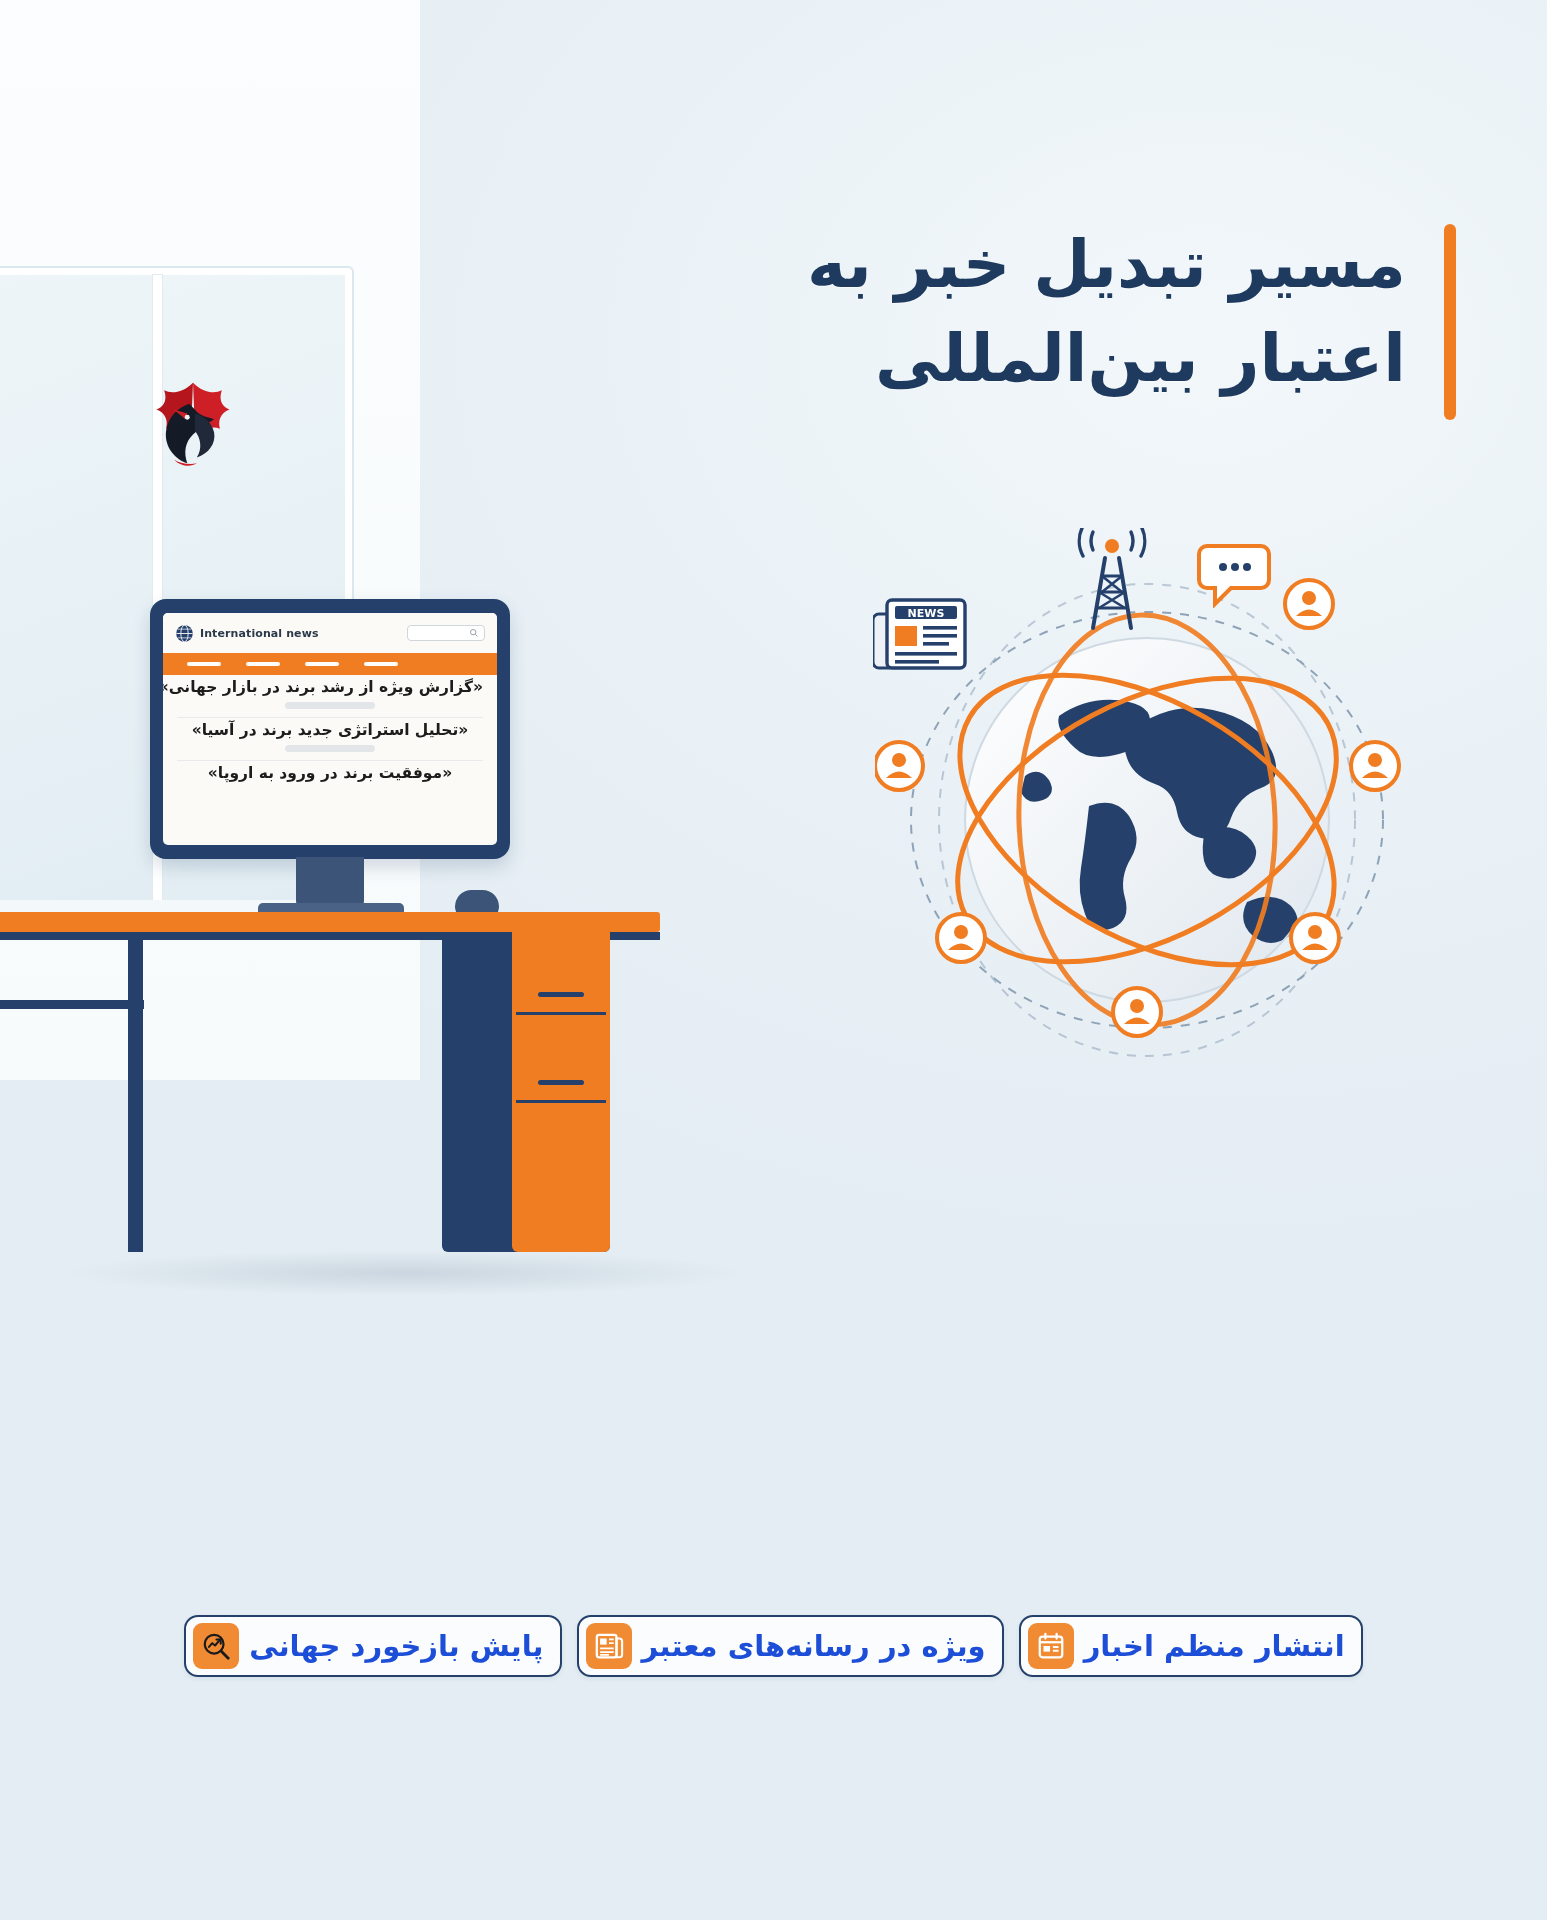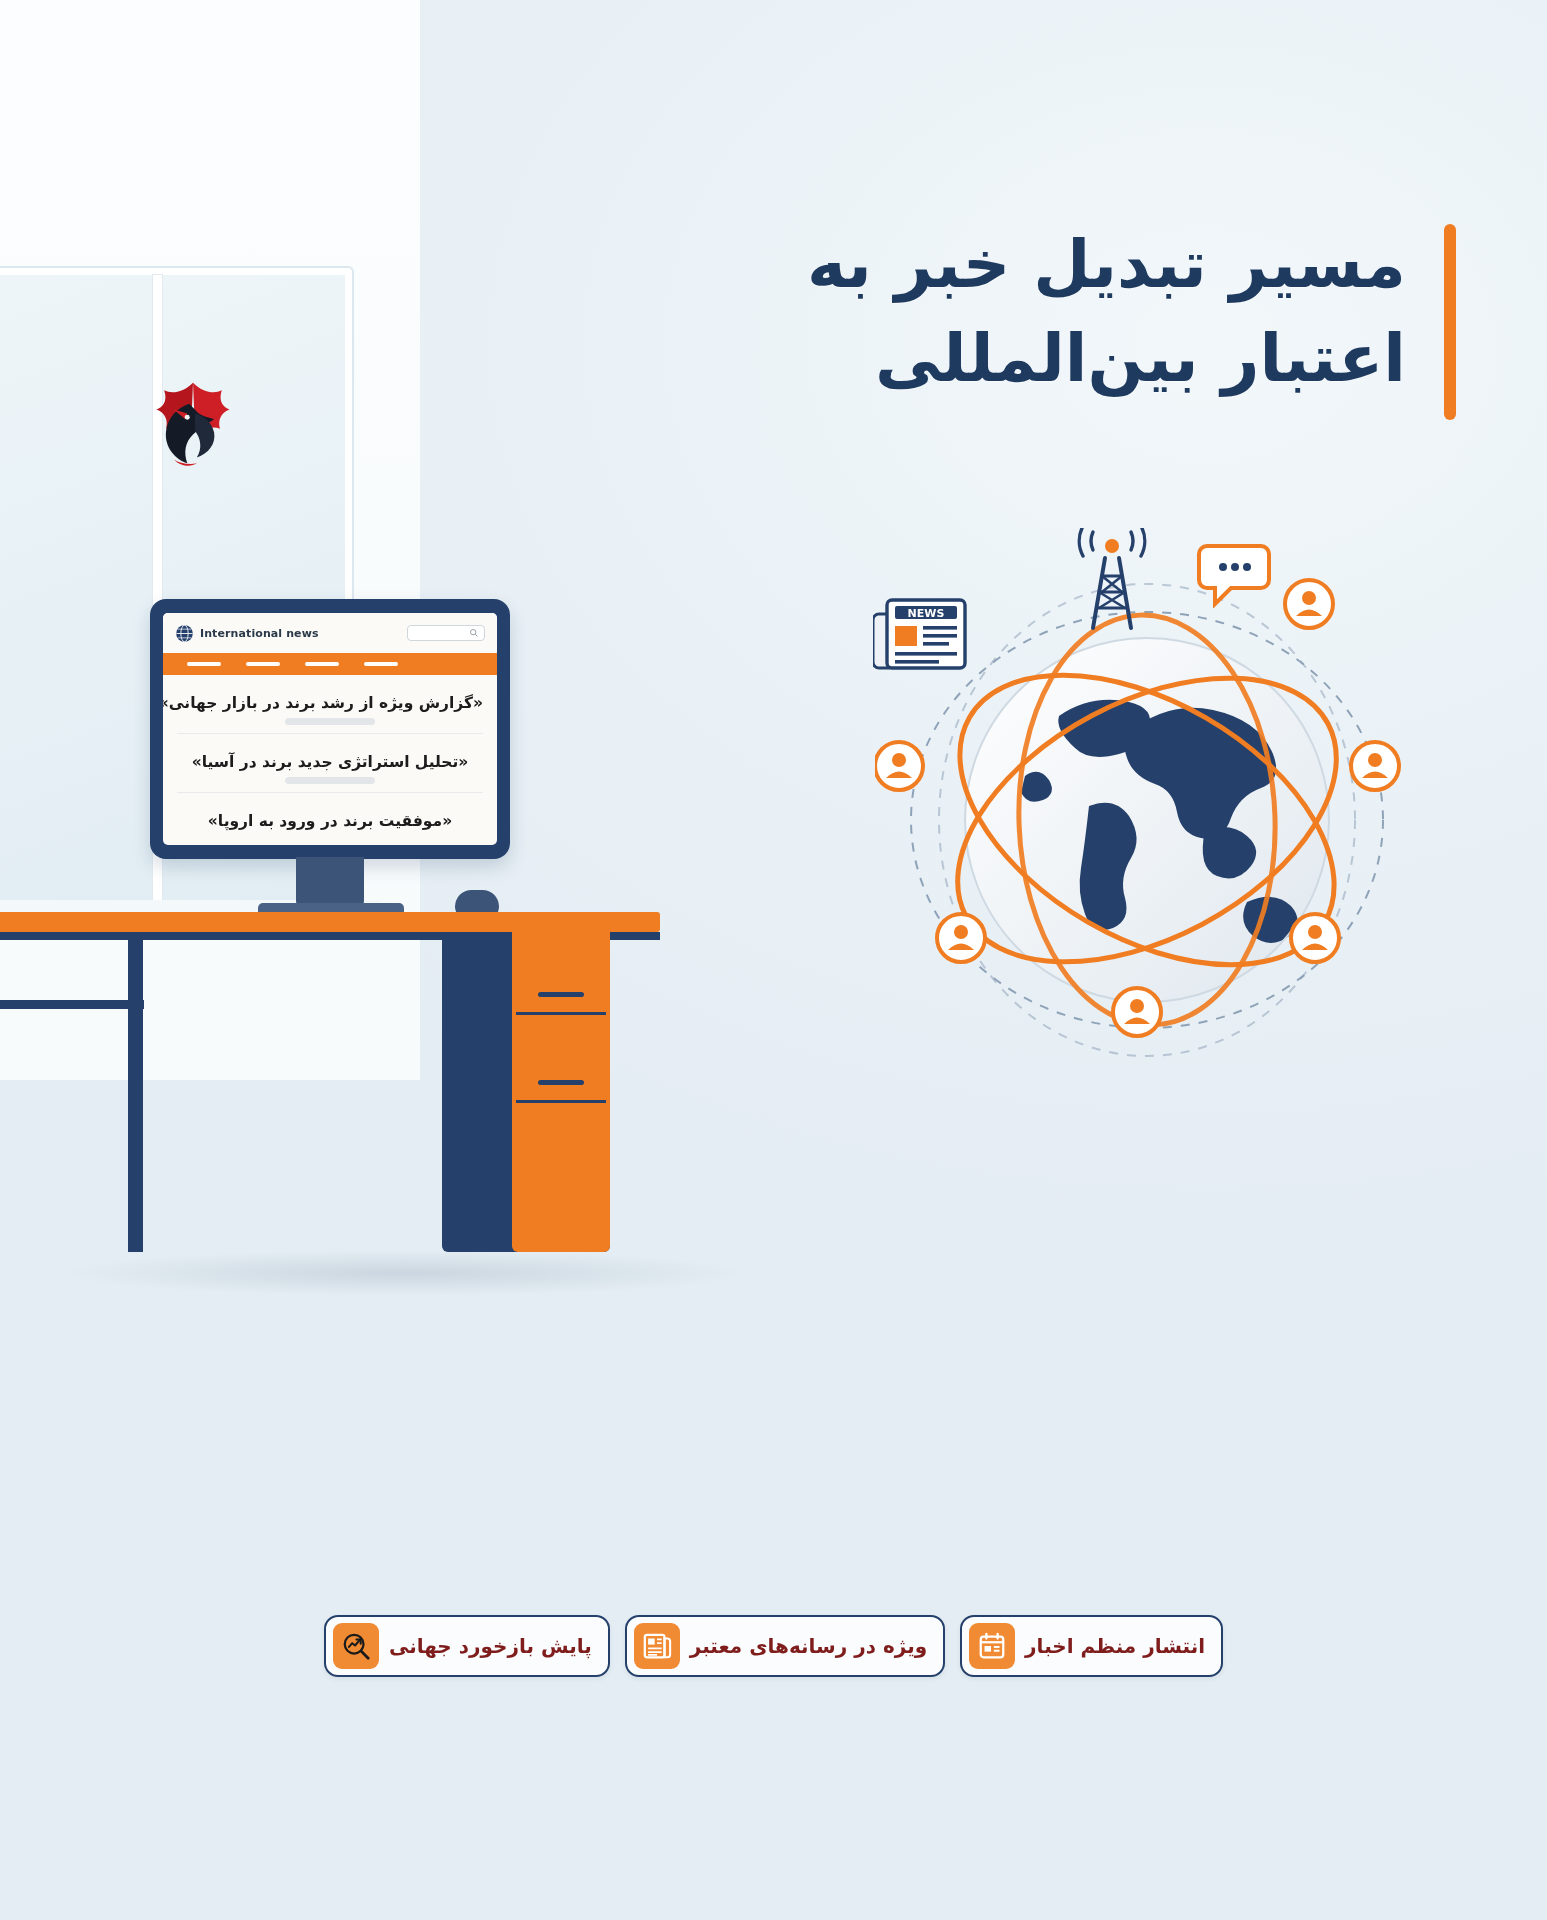--- a/index.html
+++ b/index.html
@@ -91,21 +91,21 @@
   }
   .site-brand{ display:flex; align-items:center; gap:6px; }
   .site-name{ font-size:11px; font-weight:700; color:#2b3a4a; letter-spacing:.1px; direction:ltr; }
   .globe-badge{ width:19px; height:19px; }
   .nav-bar{
     height:22px; background:#f07d22; display:flex; align-items:center;
     justify-content:flex-start; gap:25px; padding:0 24px; direction:ltr;
   }
   .nav-bar .pill{ width:34px; height:4px; background:#fff; border-radius:3px; }
   .headline{
-    padding:19px 14px 6px 14px; text-align:center;
+    padding:3px 14px 6px 14px; text-align:center;
     font-size:15.5px; font-weight:700; color:#1c1c1c; white-space:nowrap;
   }
   .bar-ghost{
     height:7px; background:#e3e6e9; border-radius:4px; margin:0 auto 8px auto;
   }
   .hr{ height:1px; background:#e8eaec; margin:0 14px; }
   
   .stand-neck{
     position:absolute; left:296px; top:297px; width:68px; height:48px; background:#3b5478;
     border-radius:0 0 4px 4px;
@@ -147,21 +147,21 @@
     display:flex; justify-content:center; align-items:center; gap:15px;
     direction:rtl;
   }
   .badge{
     display:flex; align-items:center; gap:10px;
     background:#fbfcfd; border:2.5px solid #24406b; border-radius:14px;
     padding:7px 16px 7px 7px; height:62px;
     box-shadow:0 2px 5px rgba(30,58,95,.08);
   }
   .badge-label{
-    font-size:20px; font-weight:700; color:#7f1d1d; white-space:nowrap;
+    font-size:29px; font-weight:700; color:#1d4ed8; white-space:nowrap;
     line-height:1;
   }
   .badge-icon{
     width:46px; height:46px; background:#f08a33; border-radius:9px;
     display:flex; align-items:center; justify-content:center; flex:0 0 auto;
   }
 </style>
 </head>
 <body>
 

